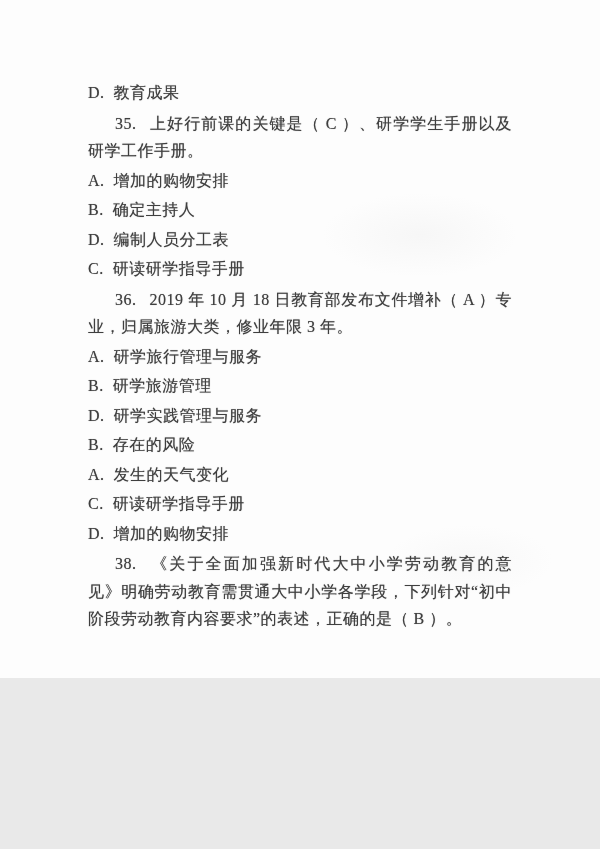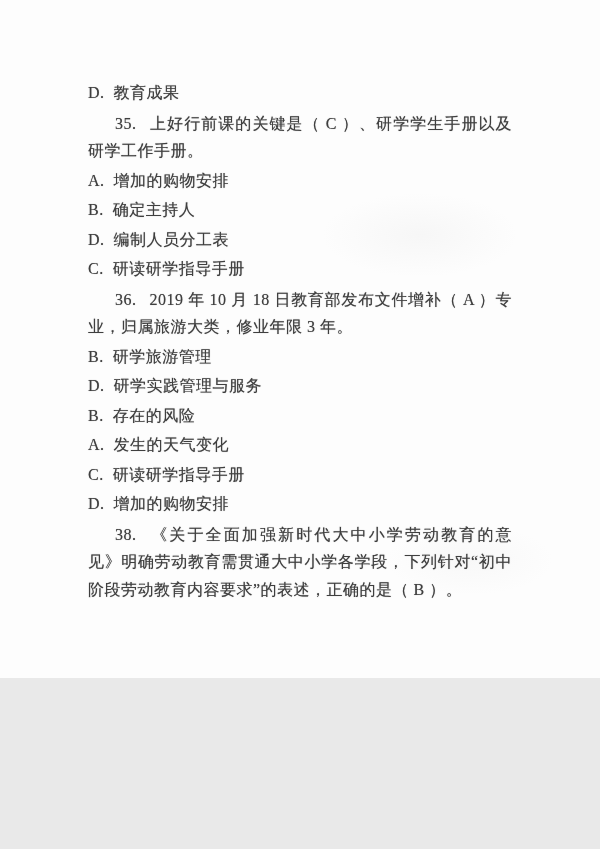--- a/index.html
+++ b/index.html
@@ -44,20 +44,21 @@
 
     <p class="option"><span class="olabel">D.</span><span>教育成果</span></p>
 
     <p class="stem"><span class="qnum">35.</span><span>上好行前课的关键是（ C ）、研学学生手册以及研学工作手册。</span></p>
     <p class="option"><span class="olabel">A.</span><span>增加的购物安排</span></p>
     <p class="option"><span class="olabel">B.</span><span>确定主持人</span></p>
     <p class="option"><span class="olabel">D.</span><span>编制人员分工表</span></p>
     <p class="option"><span class="olabel">C.</span><span>研读研学指导手册</span></p>
 
     <p class="stem"><span class="qnum">36.</span><span>2019 年 10 月 18 日教育部发布文件增补（ A ）专业，归属旅游大类，修业年限 3 年。</span></p>
+    <p class="option"><span class="olabel">A.</span><span>研学旅行管理与服务</span></p>
     <p class="option"><span class="olabel">B.</span><span>研学旅游管理</span></p>
     <p class="option"><span class="olabel">D.</span><span>研学实践管理与服务</span></p>
 
     <p class="option"><span class="olabel">B.</span><span>存在的风险</span></p>
     <p class="option"><span class="olabel">A.</span><span>发生的天气变化</span></p>
     <p class="option"><span class="olabel">C.</span><span>研读研学指导手册</span></p>
     <p class="option"><span class="olabel">D.</span><span>增加的购物安排</span></p>
 
     <p class="stem"><span class="qnum">38.</span><span>《关于全面加强新时代大中小学劳动教育的意见》明确劳动教育需贯通大中小学各学段，下列针对“初中阶段劳动教育内容要求”的表述，正确的是（ B ）。</span></p>
 

